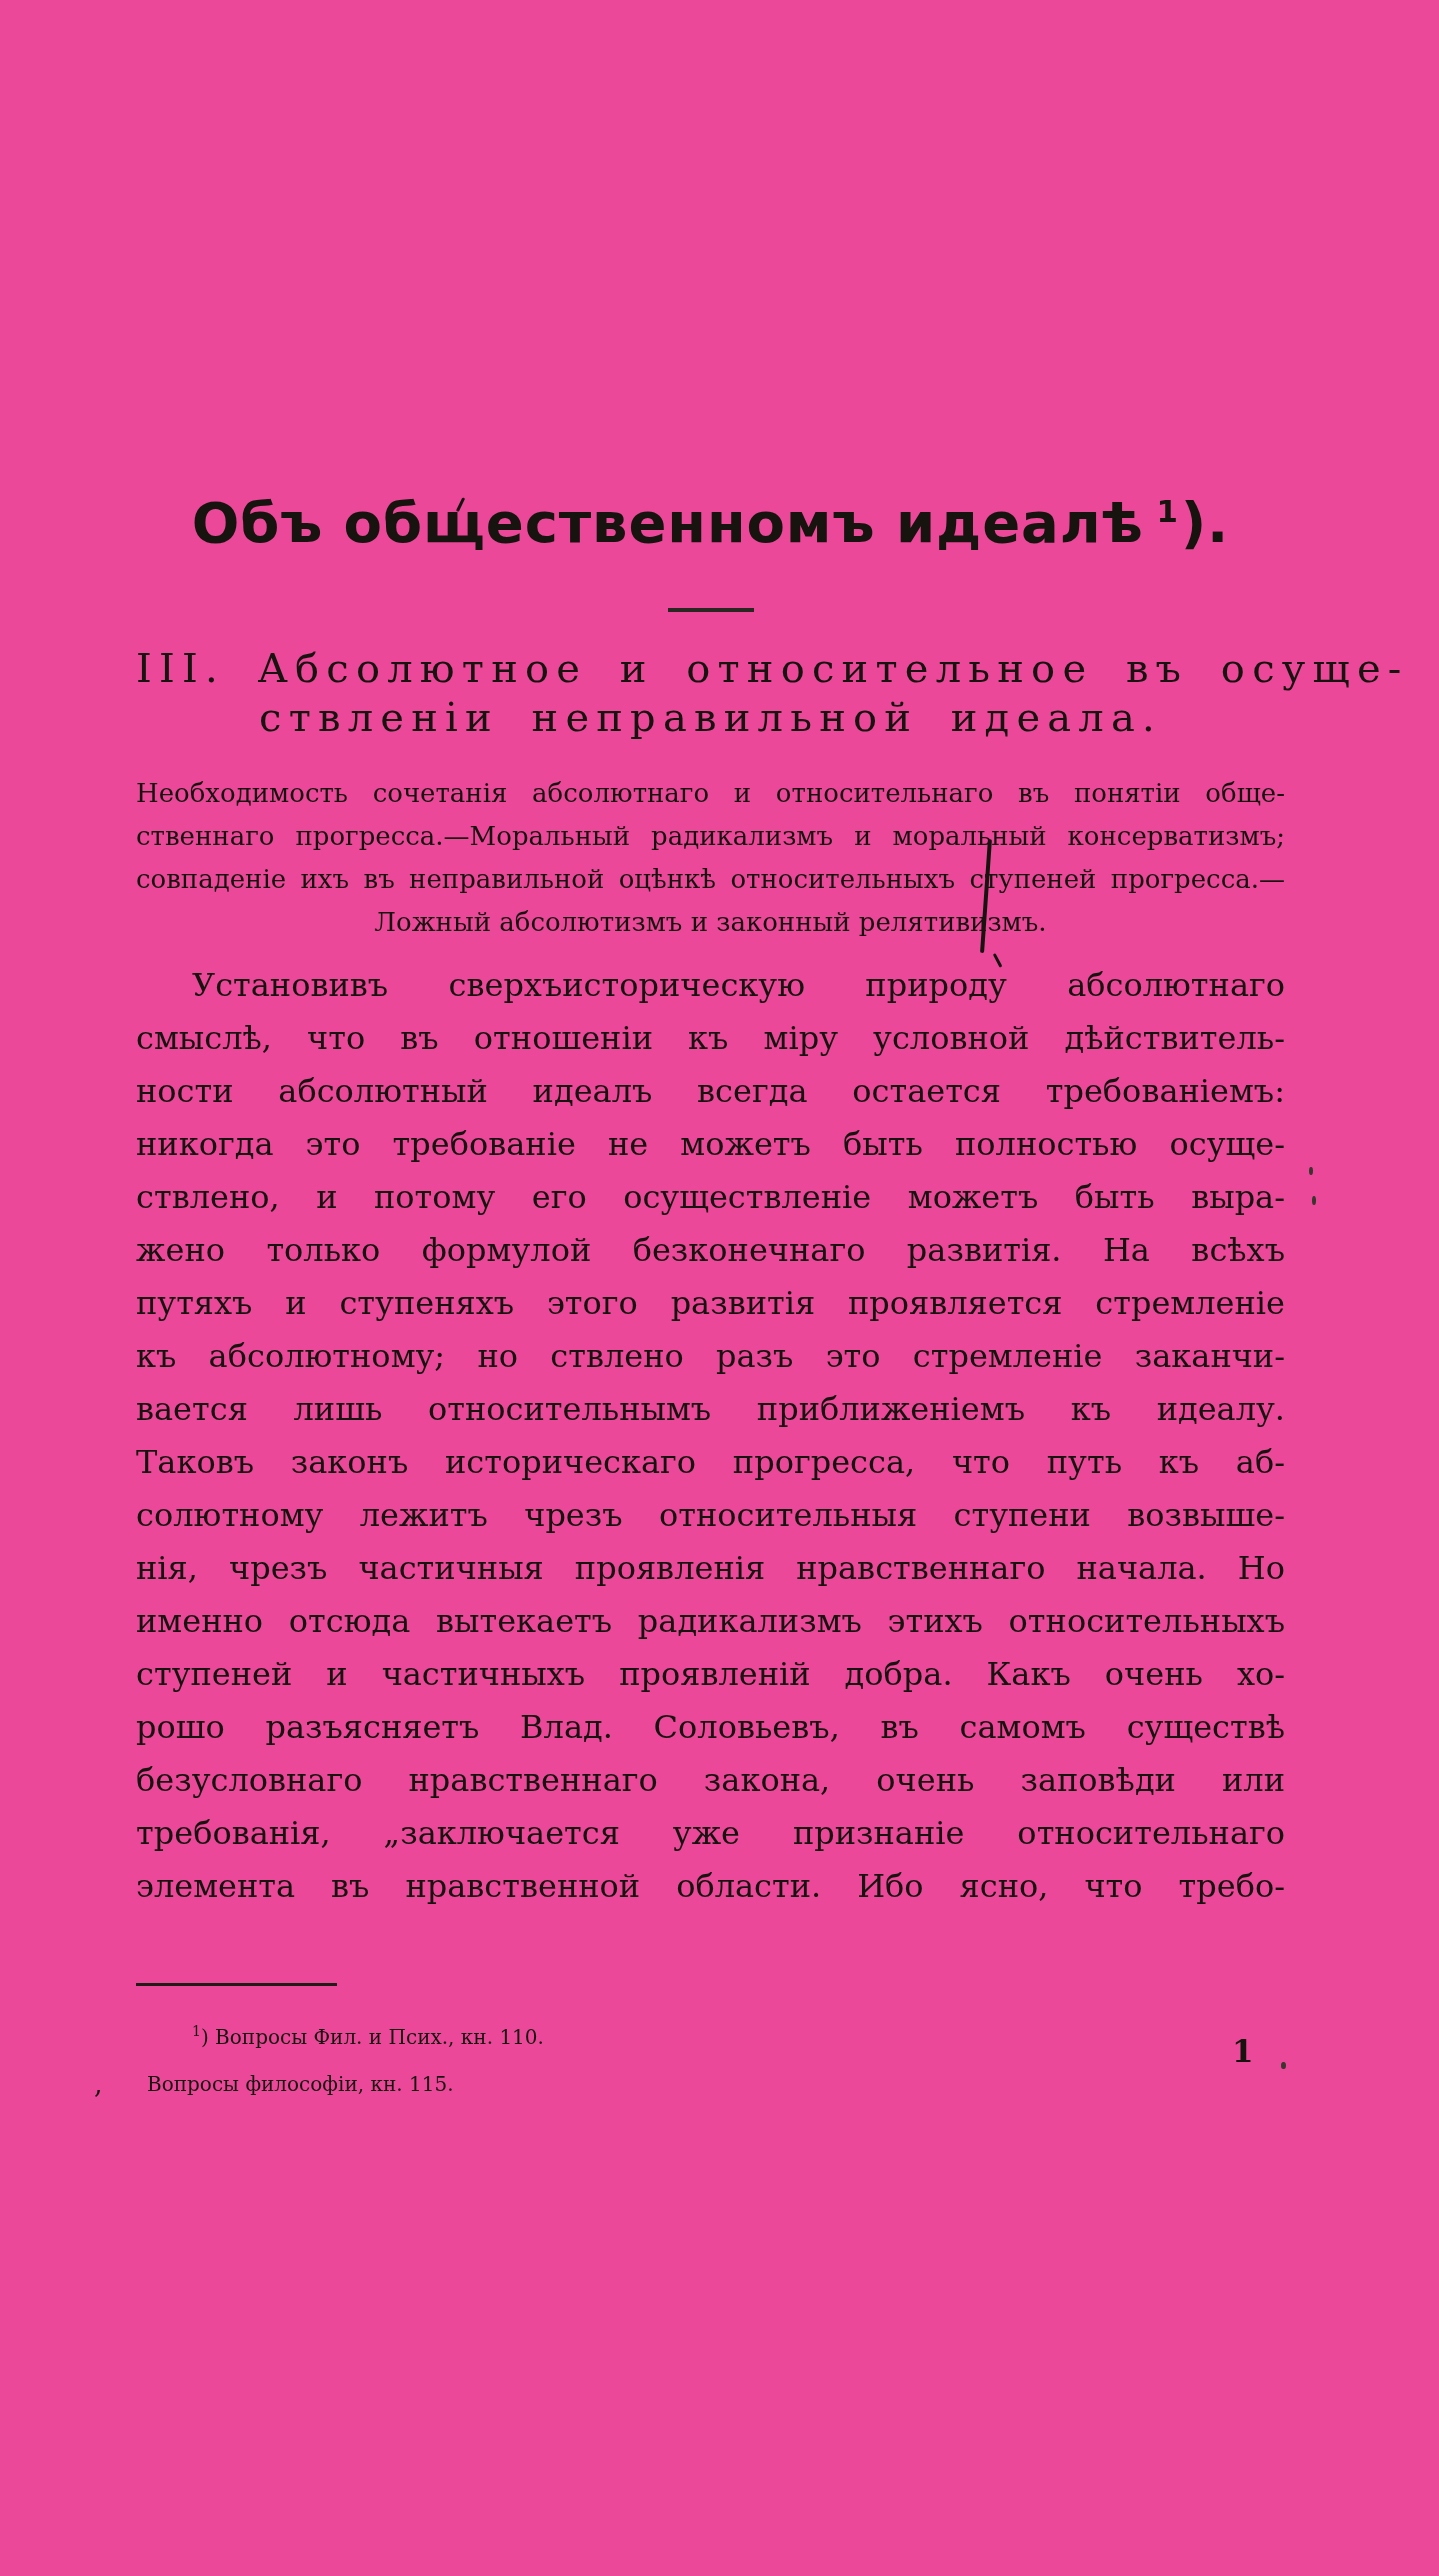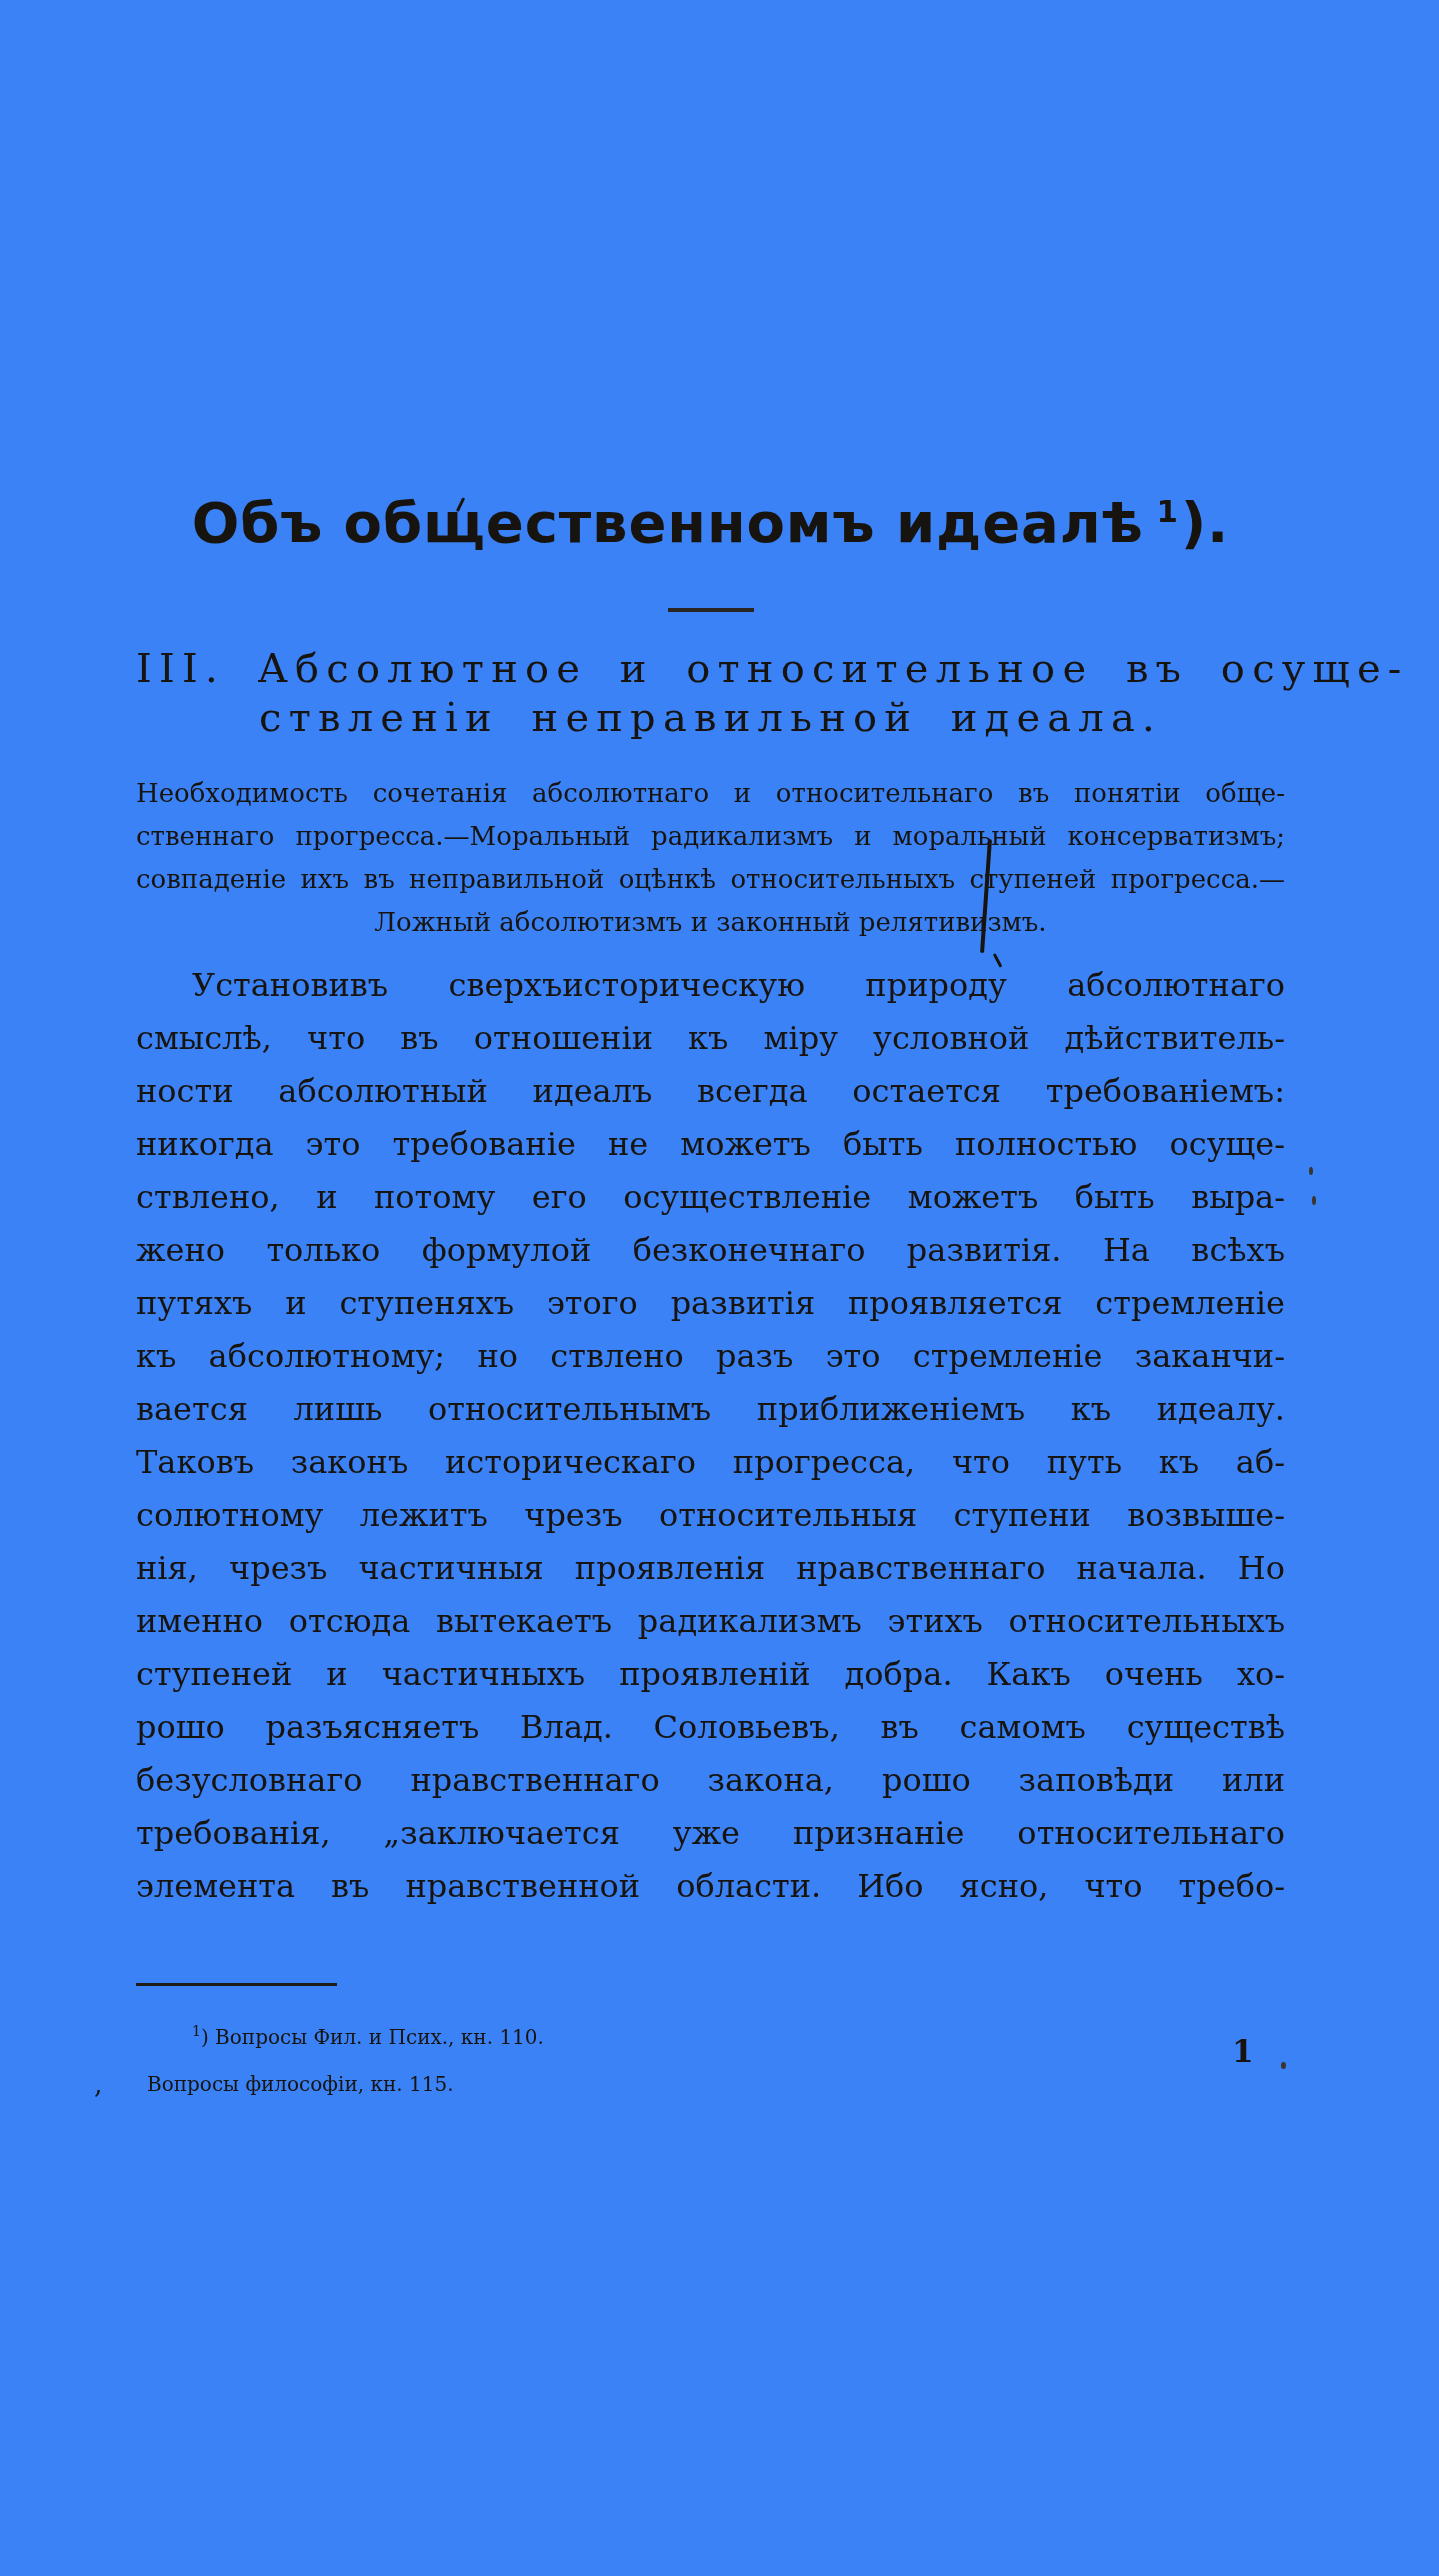--- a/index.html
+++ b/index.html
@@ -5,21 +5,21 @@
   html, body {
     margin: 0;
     padding: 0;
     background: #e8e8e8;
   }
   .page {
     position: relative;
     width: 1440px;
     height: 2576px;
     margin: 0 auto;
-    background: #3b82f6;
+    background: #ec4899;
     color: #17140f;
     overflow: hidden;
     font-family: "DejaVu Serif", "Liberation Serif", serif;
   }
   .content {
     position: absolute;
     left: 136px;
     top: 0;
     width: 1149px;
     height: 100%;
@@ -211,21 +211,21 @@
       <div class="bline">жено только формулой безконечнаго развитія. На всѣхъ</div>
       <div class="bline">путяхъ и ступеняхъ этого развитія проявляется стремленіе</div>
       <div class="bline">къ абсолютному; но ствлено разъ это стремленіе заканчи-</div>
       <div class="bline">вается лишь относительнымъ приближеніемъ къ идеалу.</div>
       <div class="bline">Таковъ законъ историческаго прогресса, что путь къ аб-</div>
       <div class="bline">солютному лежитъ чрезъ относительныя ступени возвыше-</div>
       <div class="bline">нія, чрезъ частичныя проявленія нравственнаго начала. Но</div>
       <div class="bline">именно отсюда вытекаетъ радикализмъ этихъ относительныхъ</div>
       <div class="bline">ступеней и частичныхъ проявленій добра. Какъ очень хо-</div>
       <div class="bline">рошо разъясняетъ Влад. Соловьевъ, въ самомъ существѣ</div>
-      <div class="bline">безусловнаго нравственнаго закона, рошо заповѣди или</div>
+      <div class="bline">безусловнаго нравственнаго закона, очень заповѣди или</div>
       <div class="bline">требованія, „заключается уже признаніе относительнаго</div>
       <div class="bline">элемента въ нравственной области. Ибо ясно, что требо-</div>
     </div>
 
     <div class="footnote-divider"></div>
 
     <div class="footnote fn1">
       <span class="fnmark">1</span><span>) Вопросы Фил. и Псих., кн. 110.</span>
     </div>
     <div class="footnote fn2">

